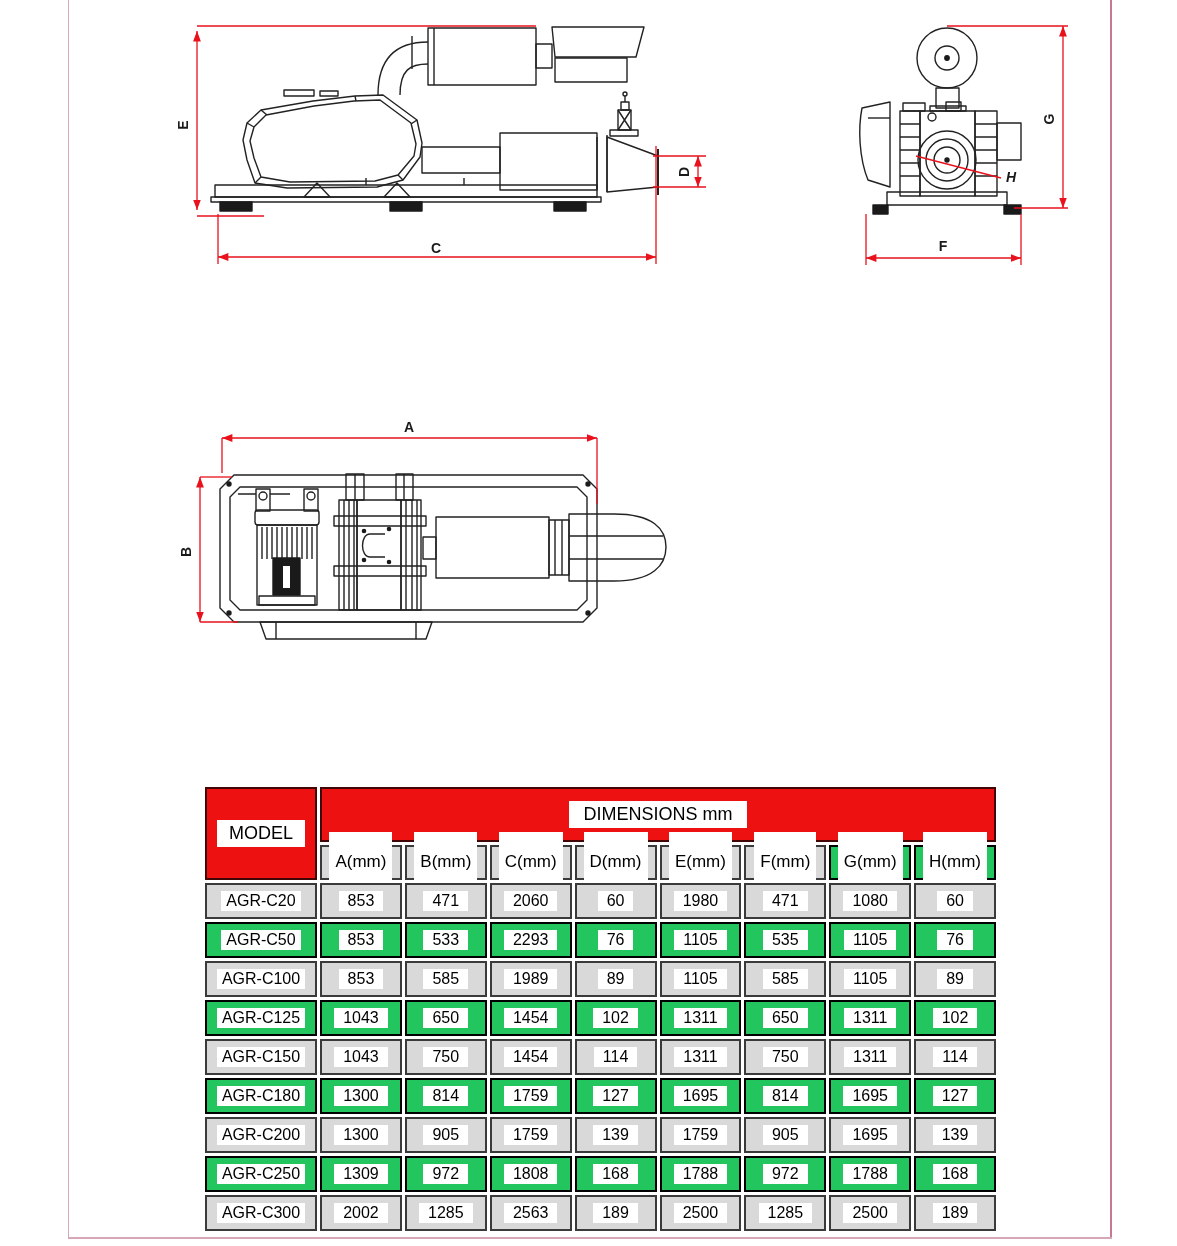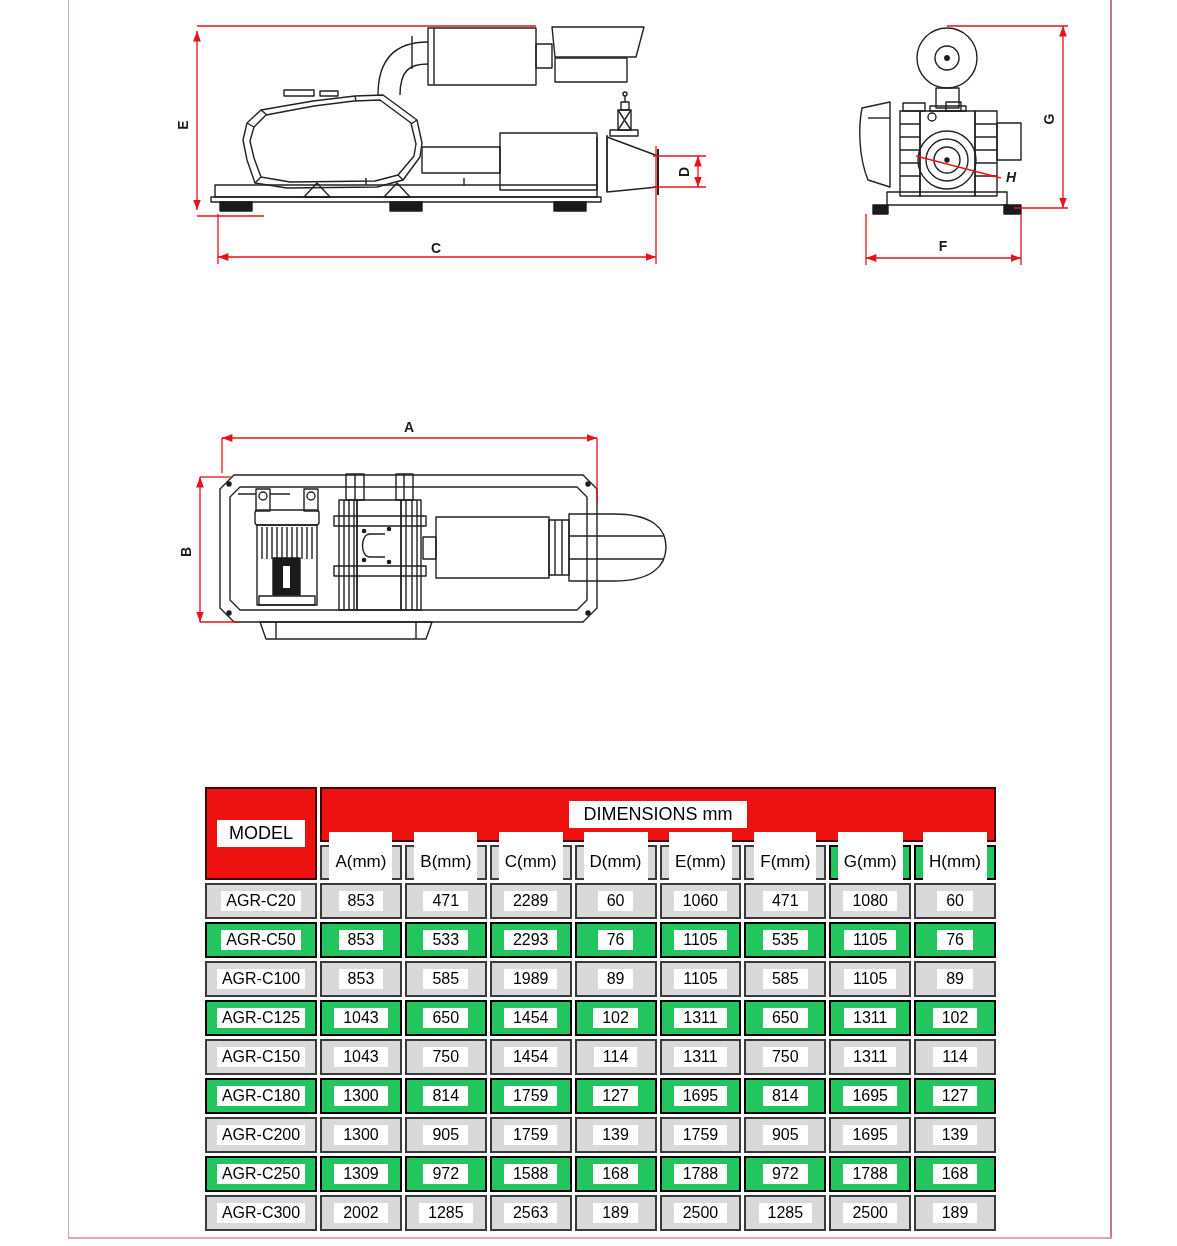--- a/index.html
+++ b/index.html
@@ -269,27 +269,27 @@
         <div class="cell model light">
           <span class="wbox mbox">AGR-C20</span>
         </div>
         <div class="cell light">
           <span class="wbox rowbox">853</span>
         </div>
         <div class="cell light">
           <span class="wbox rowbox">471</span>
         </div>
         <div class="cell light">
-          <span class="wbox rowbox">2289</span>
+          <span class="wbox rowbox">2060</span>
         </div>
         <div class="cell light">
           <span class="wbox rowbox">60</span>
         </div>
         <div class="cell light">
-          <span class="wbox rowbox">1060</span>
+          <span class="wbox rowbox">1980</span>
         </div>
         <div class="cell light">
           <span class="wbox rowbox">471</span>
         </div>
         <div class="cell light">
           <span class="wbox rowbox">1080</span>
         </div>
         <div class="cell light">
           <span class="wbox rowbox">60</span>
         </div>
@@ -472,21 +472,21 @@
         <div class="cell model dark">
           <span class="wbox mbox">AGR-C250</span>
         </div>
         <div class="cell dark">
           <span class="wbox rowbox">1309</span>
         </div>
         <div class="cell dark">
           <span class="wbox rowbox">972</span>
         </div>
         <div class="cell dark">
-          <span class="wbox rowbox">1588</span>
+          <span class="wbox rowbox">1808</span>
         </div>
         <div class="cell dark">
           <span class="wbox rowbox">168</span>
         </div>
         <div class="cell dark">
           <span class="wbox rowbox">1788</span>
         </div>
         <div class="cell dark">
           <span class="wbox rowbox">972</span>
         </div>

